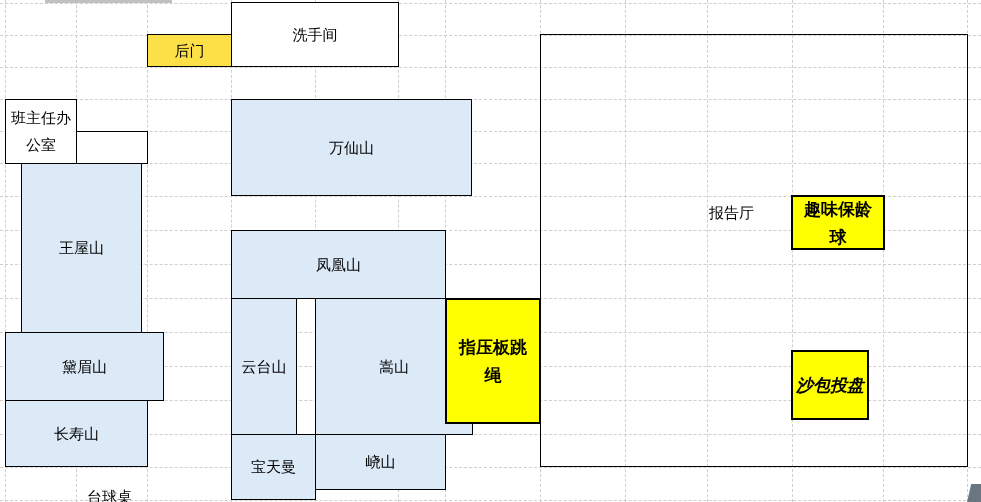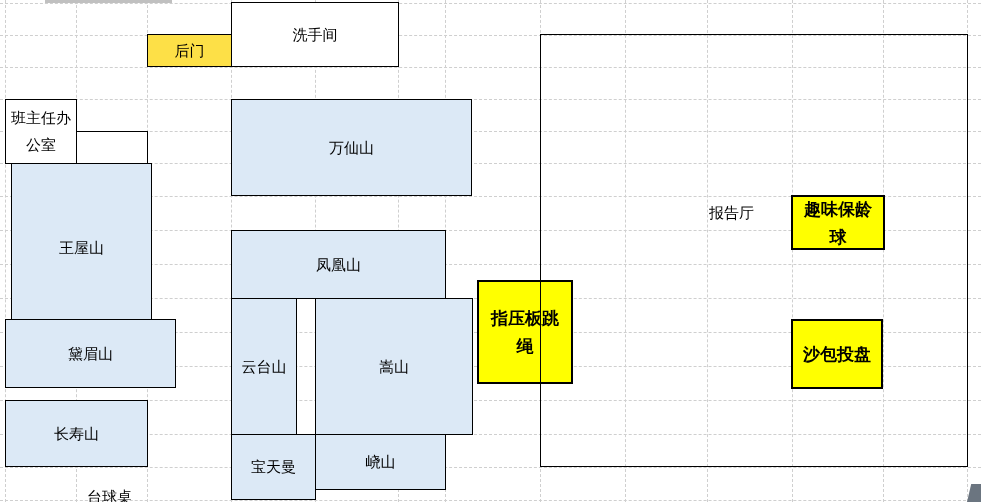--- a/index.html
+++ b/index.html
@@ -62,24 +62,24 @@
 
 <div class="box white" style="left:231px;top:2px;width:168px;height:65px;">
   <span>洗手间</span>
 </div>
 
 <div class="box white" style="left:5px;top:99px;width:72px;height:65px;padding:0 2px;line-height:27px;">
   <span style="display:block;width:66px;white-space:normal;word-break:break-all;">班主任办公室</span>
 </div>
 <div class="box white" style="left:76px;top:131px;width:72px;height:33px;"></div>
 
-<div class="box blue" style="left:11px;top:163px;width:141px;height:170px;">
+<div class="box blue" style="left:21px;top:163px;width:121px;height:170px;">
   <span>王屋山</span>
 </div>
-<div class="box blue" style="left:5px;top:319px;width:171px;height:69px;">
+<div class="box blue" style="left:5px;top:332px;width:159px;height:69px;">
   <span>黛眉山</span>
 </div>
 <div class="box blue" style="left:5px;top:400px;width:143px;height:67px;">
   <span>长寿山</span>
 </div>
 
 <div class="label" style="left:87px;top:488px;">台球桌</div>
 
 <div class="box blue" style="left:231px;top:99px;width:241px;height:97px;">
   <span>万仙山</span>
@@ -93,28 +93,28 @@
 <div class="box blue" style="left:315px;top:298px;width:158px;height:137px;">
   <span>嵩山</span>
 </div>
 <div class="box blue" style="left:231px;top:434px;width:85px;height:66px;">
   <span>宝天曼</span>
 </div>
 <div class="box blue" style="left:315px;top:434px;width:131px;height:56px;">
   <span>峣山</span>
 </div>
 
-<div class="box yellow" style="left:445px;top:280px;width:96px;height:104px;margin-left:32px;">
+<div class="box yellow" style="left:445px;top:298px;width:96px;height:126px;">
   <span style="display:block;width:84px;white-space:normal;word-break:break-all;">指压板跳绳</span>
 </div>
 
 <div class="box" style="left:540px;top:34px;width:428px;height:433px;background:transparent;"></div>
 <div class="label" style="left:709px;top:204px;">报告厅</div>
 
 <div class="box yellow" style="left:791px;top:195px;width:94px;height:55px;">
   <span style="display:block;width:84px;white-space:normal;word-break:break-all;">趣味保龄球</span>
 </div>
 
-<div class="box yellow" style="left:791px;top:319px;width:92px;height:70px;">
+<div class="box yellow" style="left:791px;top:350px;width:78px;height:70px;font-style:italic;">
   <span>沙包投盘</span>
 </div>
 
 <div class="corner"></div>
 
 </body></html>

